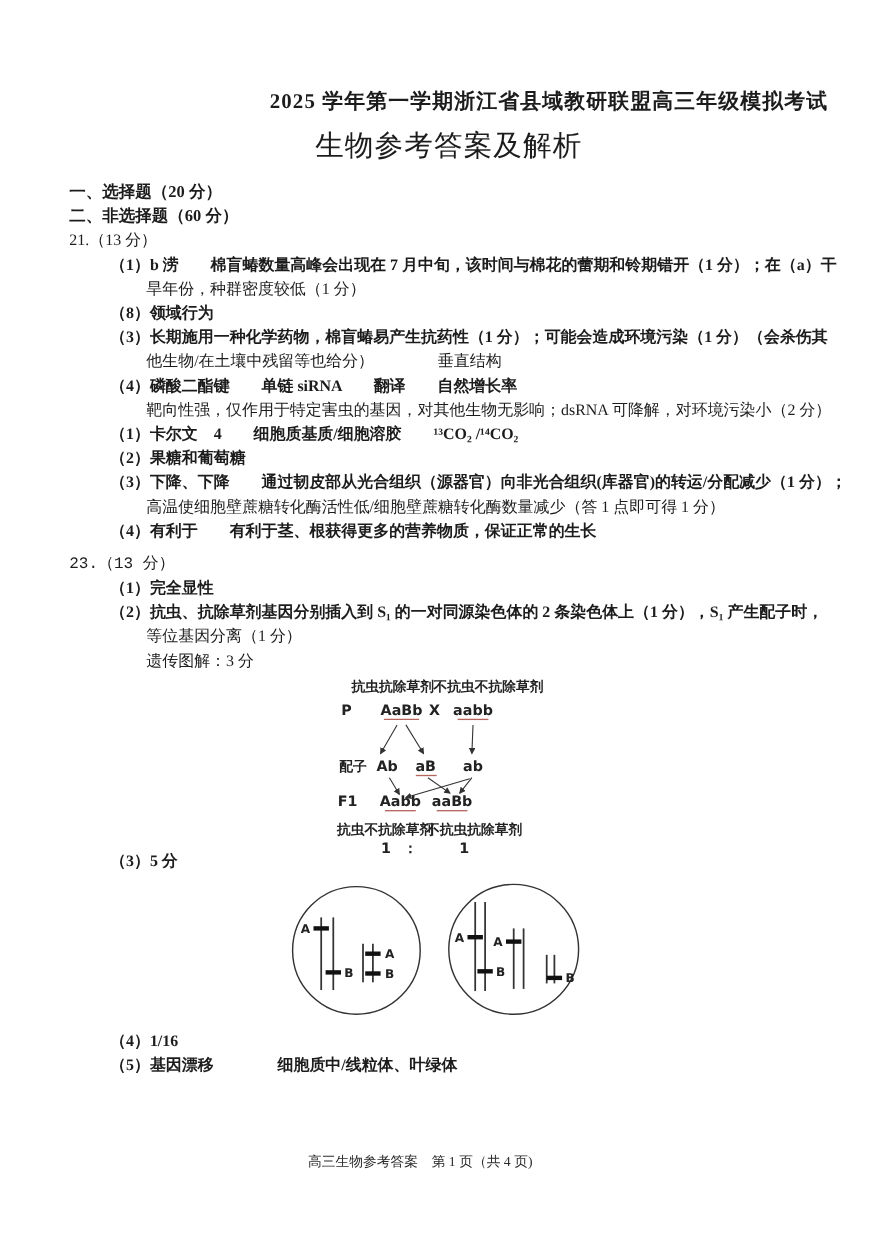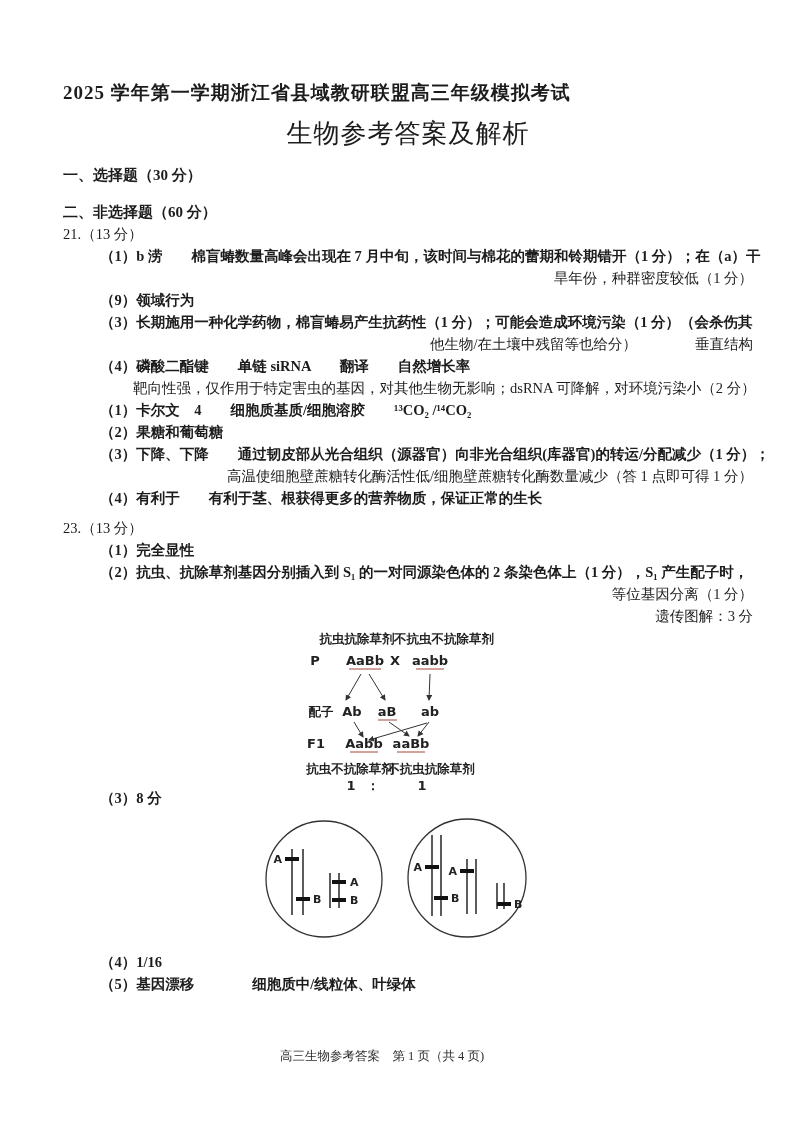--- a/index.html
+++ b/index.html
@@ -7,37 +7,37 @@
     width: 794px; height: 1123px;
     background: #ffffff;
     font-family: "Liberation Serif", "DejaVu Serif", serif;
     color: #1c1c1c;
     position: relative;
     overflow: hidden;
   }
   .page { position: absolute; inset: 0; }
   .content { position: absolute; left: 63px; top: 80px; width: 690px; }
   .doc-title {
-    text-align: left; font-size: 19px; font-weight: bold;
+    text-align: right; font-size: 19px; font-weight: bold;
     letter-spacing: 1px; line-height: 26px; white-space: pre;
   }
   .doc-subtitle {
     text-align: center; font-size: 26px; font-weight: normal;
     font-family: "DejaVu Sans", "Liberation Sans", sans-serif;
     line-height: 34px; margin-top: 10px; letter-spacing: 1px; white-space: pre;
   }
   .line {
     font-size: 14.5px; line-height: 22px; white-space: pre;
   }
-  .bold { font-weight: bold; font-size: 15px; margin-top: 15px; }
+  .bold { font-weight: bold; font-size: 15px; }
   .ind0 { padding-left: 0; }
   .ind1 { padding-left: 37px; font-weight: bold; }
-  .ind2 { padding-left: 70px; text-align: right; }
+  .ind2 { padding-left: 70px; }
   .sec-gap { margin-top: 14px; }
-  .sec-gap-sm { margin-top: 8px; }
+  .sec-gap-sm { margin-top: 8px; font-family: Liberation Mono, monospace; }
   .first-section { margin-top: 14px; }
   .diagram-wrap { height: 160px; position: relative; }
   .diagram-wrap svg { position: absolute; left: 214px; top: 0; overflow: visible; }
   .cells-wrap { height: 142px; position: relative; }
   .cells-wrap svg { position: absolute; left: 186px; top: 2px; overflow: visible; }
   .footer {
     position: absolute; left: 0; top: 1048px; width: 764px;
     text-align: center; font-size: 12.5px; color: #2a2a2a; white-space: pre;
   }
   svg text {
@@ -50,27 +50,27 @@
 </style>
 </head>
 <body>
 
 <div class="page">
   <div class="content">
 
     <div class="doc-title">2025 学年第一学期浙江省县域教研联盟高三年级模拟考试</div>
     <div class="doc-subtitle">生物参考答案及解析</div>
 
-    <div class="line bold ind0 first-section">一、选择题（30 分）</div>
+    <div class="line bold ind0 first-section">一、选择题（20 分）</div>
     <div class="line bold ind0">二、非选择题（60 分）</div>
 
     <div class="line ind0">21.（13 分）</div>
     <div class="line ind1">（1）b 涝　　棉盲蝽数量高峰会出现在 7 月中旬，该时间与棉花的蕾期和铃期错开（1 分）；在（a）干</div>
     <div class="line ind2">旱年份，种群密度较低（1 分）</div>
-    <div class="line ind1">（9）领域行为</div>
+    <div class="line ind1">（8）领域行为</div>
     <div class="line ind1">（3）长期施用一种化学药物，棉盲蝽易产生抗药性（1 分）；可能会造成环境污染（1 分）（会杀伤其</div>
     <div class="line ind2">他生物/在土壤中残留等也给分）　　　　垂直结构</div>
     <div class="line ind1">（4）磷酸二酯键　　单链 siRNA　　翻译　　自然增长率</div>
     <div class="line ind2">靶向性强，仅作用于特定害虫的基因，对其他生物无影响；dsRNA 可降解，对环境污染小（2 分）</div>
 
     <div class="line ind1">（1）卡尔文　4　　细胞质基质/细胞溶胶　　¹³CO₂ /¹⁴CO₂</div>
     <div class="line ind1">（2）果糖和葡萄糖</div>
     <div class="line ind1">（3）下降、下降　　通过韧皮部从光合组织（源器官）向非光合组织(库器官)的转运/分配减少（1 分）；</div>
     <div class="line ind2">高温使细胞壁蔗糖转化酶活性低/细胞壁蔗糖转化酶数量减少（答 1 点即可得 1 分）</div>
     <div class="line ind1">（4）有利于　　有利于茎、根获得更多的营养物质，保证正常的生长</div>
@@ -122,21 +122,21 @@
 
         <text class="cjk-label" x="73" y="146" text-anchor="middle">抗虫不抗除草剂</text>
         <text class="cjk-label" x="154" y="146" text-anchor="middle">不抗虫抗除草剂</text>
 
         <text class="ratio" x="74" y="163" text-anchor="middle">1</text>
         <text class="ratio" x="96" y="163" text-anchor="middle">：</text>
         <text class="ratio" x="145" y="163" text-anchor="middle">1</text>
       </svg>
     </div>
 
-    <div class="line ind1">（3）8 分</div>
+    <div class="line ind1">（3）5 分</div>
 
     <div class="cells-wrap">
       <svg width="300" height="140" viewBox="0 0 300 140">
 
         <circle cx="75" cy="68" r="58" fill="none" stroke="#333333" stroke-width="1.3"></circle>
         <line x1="43" y1="38" x2="43" y2="104" stroke="#333333" stroke-width="1.6"></line>
         <line x1="54" y1="38" x2="54" y2="104" stroke="#333333" stroke-width="1.6"></line>
         <line x1="36" y1="48" x2="50" y2="48" stroke="#111111" stroke-width="4"></line>
         <text class="cell-label" x="33" y="52" text-anchor="end">A</text>
         <line x1="47" y1="88" x2="61" y2="88" stroke="#111111" stroke-width="4"></line>

